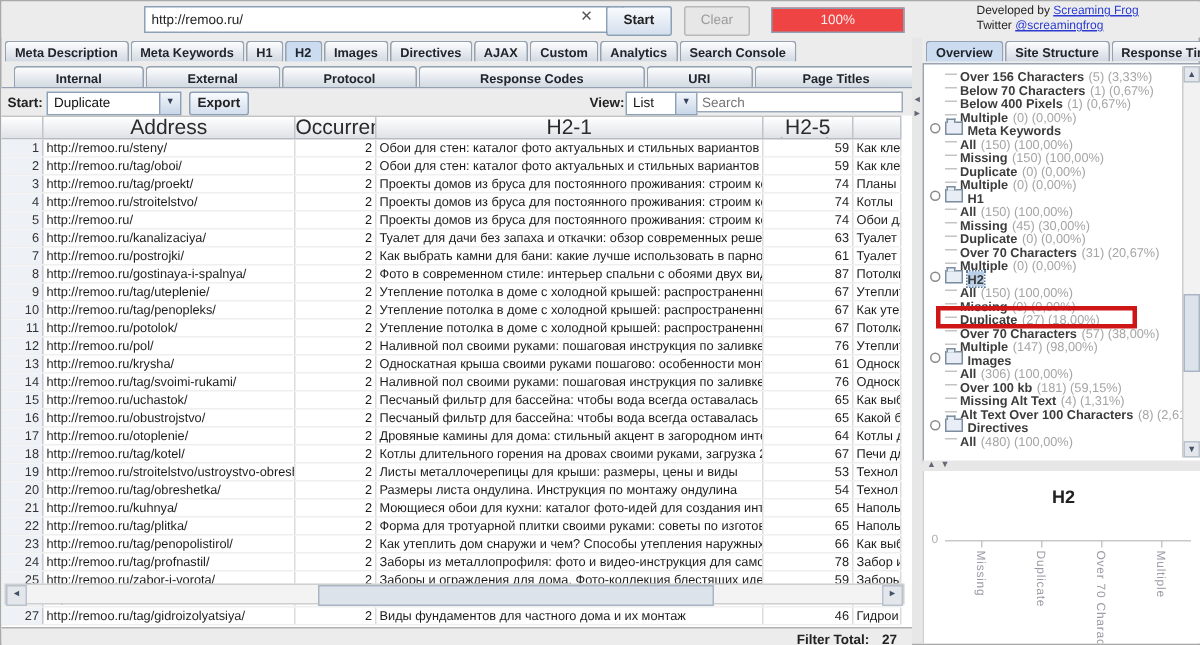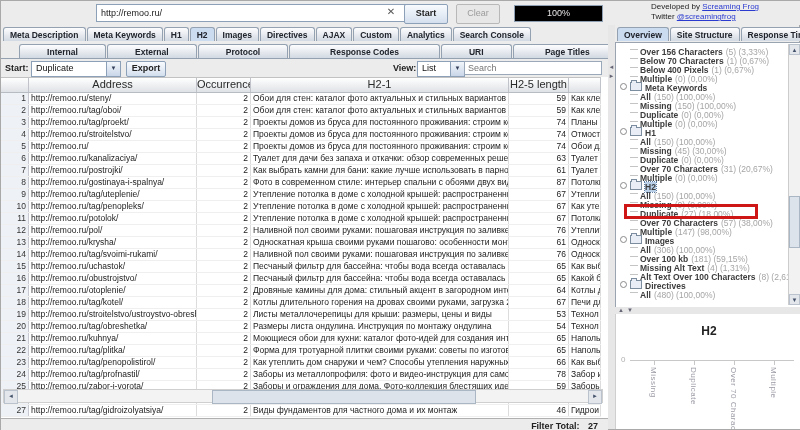--- a/index.html
+++ b/index.html
@@ -12,28 +12,28 @@
   .url-field{position:absolute;left:95px;top:3px;width:300px;height:16px;background:#fff;
              border:1px solid #8ca0b8;font-size:9px;color:#222;padding:0 14px 0 4px;line-height:16px;}
   .url-x{position:absolute;left:383px;top:4px;width:14px;height:14px;font-size:10px;color:#555;
          text-align:center;line-height:14px;cursor:pointer;}
   .btn{position:absolute;top:3px;height:18px;border:1px solid #8ca0b8;border-radius:2px;
        background:linear-gradient(#f8fbfe,#d4dfee);font-size:9px;font-weight:bold;color:#222;
        text-align:center;line-height:16px;}
   .btn.start{left:403px;width:42px;}
   .btn.clear{left:455px;width:42px;color:#9b9b9b;background:#e7e7e7;border-color:#b8b8b8;font-weight:normal;}
   .progress{position:absolute;left:513px;top:4px;width:87px;height:15px;border:1px solid #8e9fb4;
-            background:#000000;font-size:9px;color:rgba(255,255,255,.9);text-align:center;line-height:15px;}
+            background:#ef4444;font-size:9px;color:rgba(255,255,255,.9);text-align:center;line-height:15px;}
   .credits{position:absolute;left:650px;top:1px;font-size:8px;line-height:10px;color:#222;}
   .credits a{color:#2b3bd0;text-decoration:underline;}
 
   
   .tabs{position:absolute;display:flex;align-items:center;height:17px;}
   .tabs-row1{left:2px;top:24px;width:604px;}
-  .tabs-row2{left:18px;top:41px;width:604px;}
+  .tabs-row2{left:8px;top:41px;width:604px;}
   .sb-tabs{left:616px;top:24px;width:182px;}
   .tab{border:1px solid #93a1b1;border-bottom:none;border-radius:3px 3px 0 0;
        background:linear-gradient(#fdfdfe,#d2d9e2);padding:2px 6px 1px 6px;margin-right:1px;
        font-size:8.5px;font-weight:bold;color:#20242c;white-space:nowrap;cursor:pointer;}
   .tab.selected{background:#ccdcf0;}
   .tabs-row2 .tab{flex-grow:1;text-align:center;}
   .tabs-row2 .tab:nth-child(4){flex-grow:1.6;}
   .tabs-row2 .tab:nth-child(6){flex-grow:1.2;}
 
   
@@ -48,21 +48,21 @@
         border-left:1px solid #8ca0b8;text-align:center;font-size:6px;color:#33415a;line-height:13px;}
   .export-btn{position:absolute;left:125px;top:2px;width:38px;height:14px;border:1px solid #8ca0b8;border-radius:2px;
         background:linear-gradient(#f8fbfe,#d4dfee);font-size:9px;font-weight:bold;text-align:center;line-height:13px;cursor:pointer;}
   .search-input{position:absolute;left:463px;top:2px;width:130px;height:12px;border:1px solid #9aa8ba;
         font-size:9px;color:#999;padding:0 3px;background:#fff;}
 
   
   .grid{position:absolute;left:0;top:18px;width:600px;}
   .grid-header,.grid-row{display:grid;grid-template-columns:28px 168px 54px 258px 60px 1fr;}
   .grid-header{height:14px;background:linear-gradient(#ffffff,#dfe2e6);border-top:1px solid #c2c2c2;border-bottom:1px solid #b7bcc2;}
-  .grid-header .hc{border-right:1px solid #c0c4ca;font-size:11px;color:#2a2a2a;text-align:center;line-height:13px;overflow:hidden;}
+  .grid-header .hc{border-right:1px solid #c0c4ca;font-size:14px;color:#2a2a2a;text-align:center;line-height:13px;overflow:hidden;}
   .grid-row{height:11px;border-bottom:1px solid #efefef;}
   .grid-row .c{border-right:1px solid #dcdcdc;font-size:8.5px;line-height:10px;color:#1c1c1c;
                white-space:nowrap;overflow:hidden;padding:0 2px;}
   .grid-row .c.num{background:#eef1f5;color:#333;text-align:right;border-right:1px solid #c6cad0;}
   .grid-row .c.r{text-align:right;}
 
   
   .hsb{position:absolute;left:2px;top:330px;width:598px;height:12px;background:#f3f3f3;border:1px solid #cfcfcf;}
   .hsb .sarrow{position:absolute;top:0;width:12px;height:100%;background:#e3e7ec;border:1px solid #b9c2cd;
                font-size:6px;color:#44516a;text-align:center;line-height:11px;}
@@ -205,21 +205,21 @@
             <div class="c">Проекты домов из бруса для постоянного проживания: строим ко...</div>
             <div class="c r">74</div>
             <div class="c">Планы д</div>
           </div>
           <div class="grid-row">
             <div class="c num">4</div>
             <div class="c">http://remoo.ru/stroitelstvo/</div>
             <div class="c r">2</div>
             <div class="c">Проекты домов из бруса для постоянного проживания: строим ко...</div>
             <div class="c r">74</div>
-            <div class="c">Отмост</div>
+            <div class="c">Котлы</div>
           </div>
           <div class="grid-row">
             <div class="c num">5</div>
             <div class="c">http://remoo.ru/</div>
             <div class="c r">2</div>
             <div class="c">Проекты домов из бруса для постоянного проживания: строим ко...</div>
             <div class="c r">74</div>
             <div class="c">Обои дл</div>
           </div>
           <div class="grid-row">

